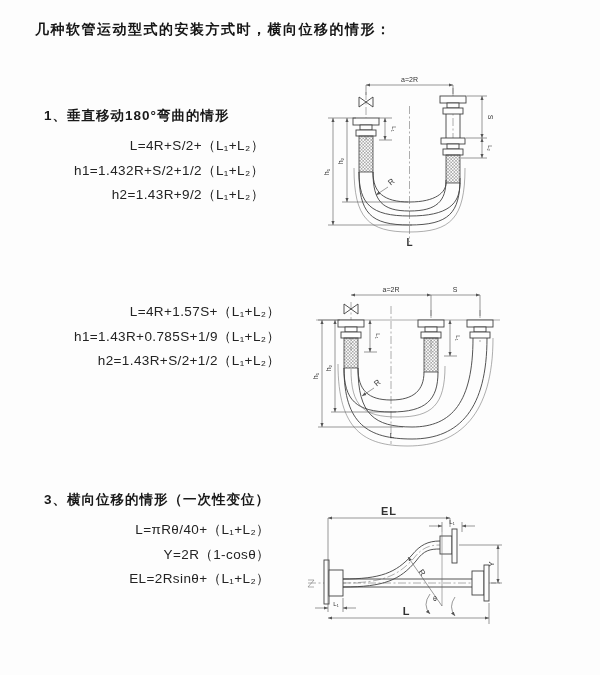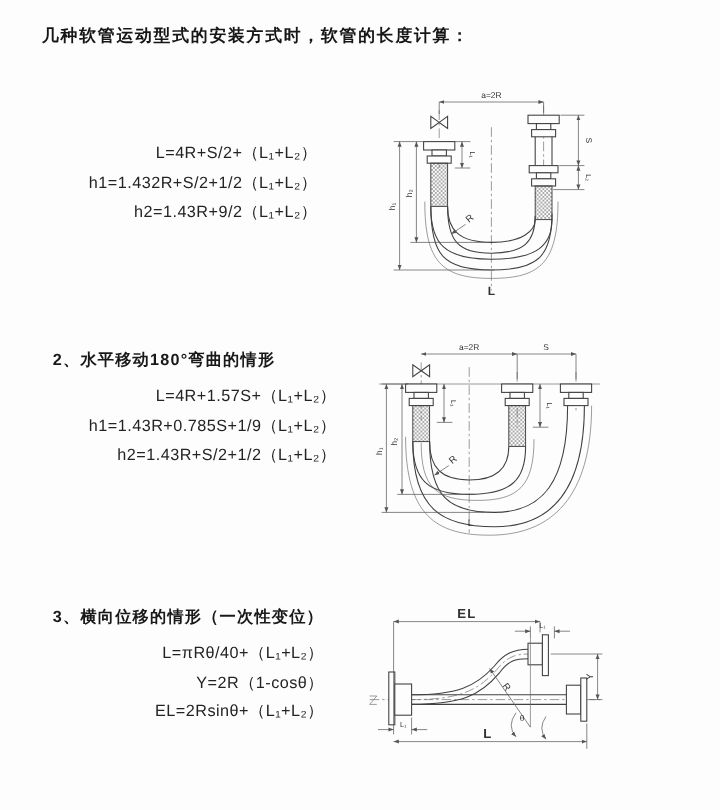--- a/index.html
+++ b/index.html
@@ -12,50 +12,50 @@
     position:absolute;left:35px;top:21px;
     font-size:14px;font-weight:bold;letter-spacing:1.5px;color:#161616;
   }
   .section{position:absolute;left:44px;}
   .sec-heading{font-size:13.5px;font-weight:bold;letter-spacing:1px;color:#191919;}
   .formulas{list-style:none;margin:9px 0 0 0;padding:0 0 0 30px;text-align:right;}
   .formulas li{
     font-size:13.5px;line-height:24.5px;letter-spacing:.4px;color:#232323;
     font-weight:500;white-space:nowrap;
   }
-  #sec1{top:107px;} #sec2{top:291px;} #sec3{top:491px;margin-top:14px;}
+  #sec1{top:107px;} #sec2{top:291px;} #sec3{top:491px;}
   .dwg{position:absolute;}
   #dwg1{left:312px;top:68px;} #dwg2{left:308px;top:278px;} #dwg3{left:302px;top:502px;}
   svg{display:block;}
   svg text{
     font-family:"Liberation Sans","DejaVu Sans",sans-serif;
     fill:#333;
   }
   .t8{font-size:8px;} .t7{font-size:7px;} .t6{font-size:6px;} .t10{font-size:10px;} .t11{font-size:11px;}
   .outline{stroke:#414141;stroke-width:.9;fill:none;}
   .outline-f{stroke:#414141;stroke-width:.9;fill:#fdfdfd;}
   .dim{stroke:#565656;stroke-width:.6;fill:none;}
   .cl{stroke:#6a6a6a;stroke-width:.55;fill:none;stroke-dasharray:8 2.5 2 2.5;}
   .thin{stroke:#6a6a6a;stroke-width:.55;fill:none;}
 </style>
 </head>
 <body>
 
-<div class="page-title">几种软管运动型式的安装方式时，软管的长度计算：</div>
+<div class="page-title">几种软管运动型式的安装方式时，横向位移的情形：</div>
 
 <div class="section" id="sec1">
+  <div class="sec-heading">1、垂直移动180°弯曲的情形</div>
   <ul class="formulas">
     <li>L=4R+S/2+（L₁+L₂）</li>
     <li>h1=1.432R+S/2+1/2（L₁+L₂）</li>
     <li>h2=1.43R+9/2（L₁+L₂）</li>
   </ul>
 </div>
 
 <div class="section" id="sec2">
-  <div class="sec-heading">2、水平移动180°弯曲的情形</div>
   <ul class="formulas">
     <li>L=4R+1.57S+（L₁+L₂）</li>
     <li>h1=1.43R+0.785S+1/9（L₁+L₂）</li>
     <li>h2=1.43R+S/2+1/2（L₁+L₂）</li>
   </ul>
 </div>
 
 <div class="section" id="sec3">
   <div class="sec-heading">3、横向位移的情形（一次性变位）</div>
   <ul class="formulas">

